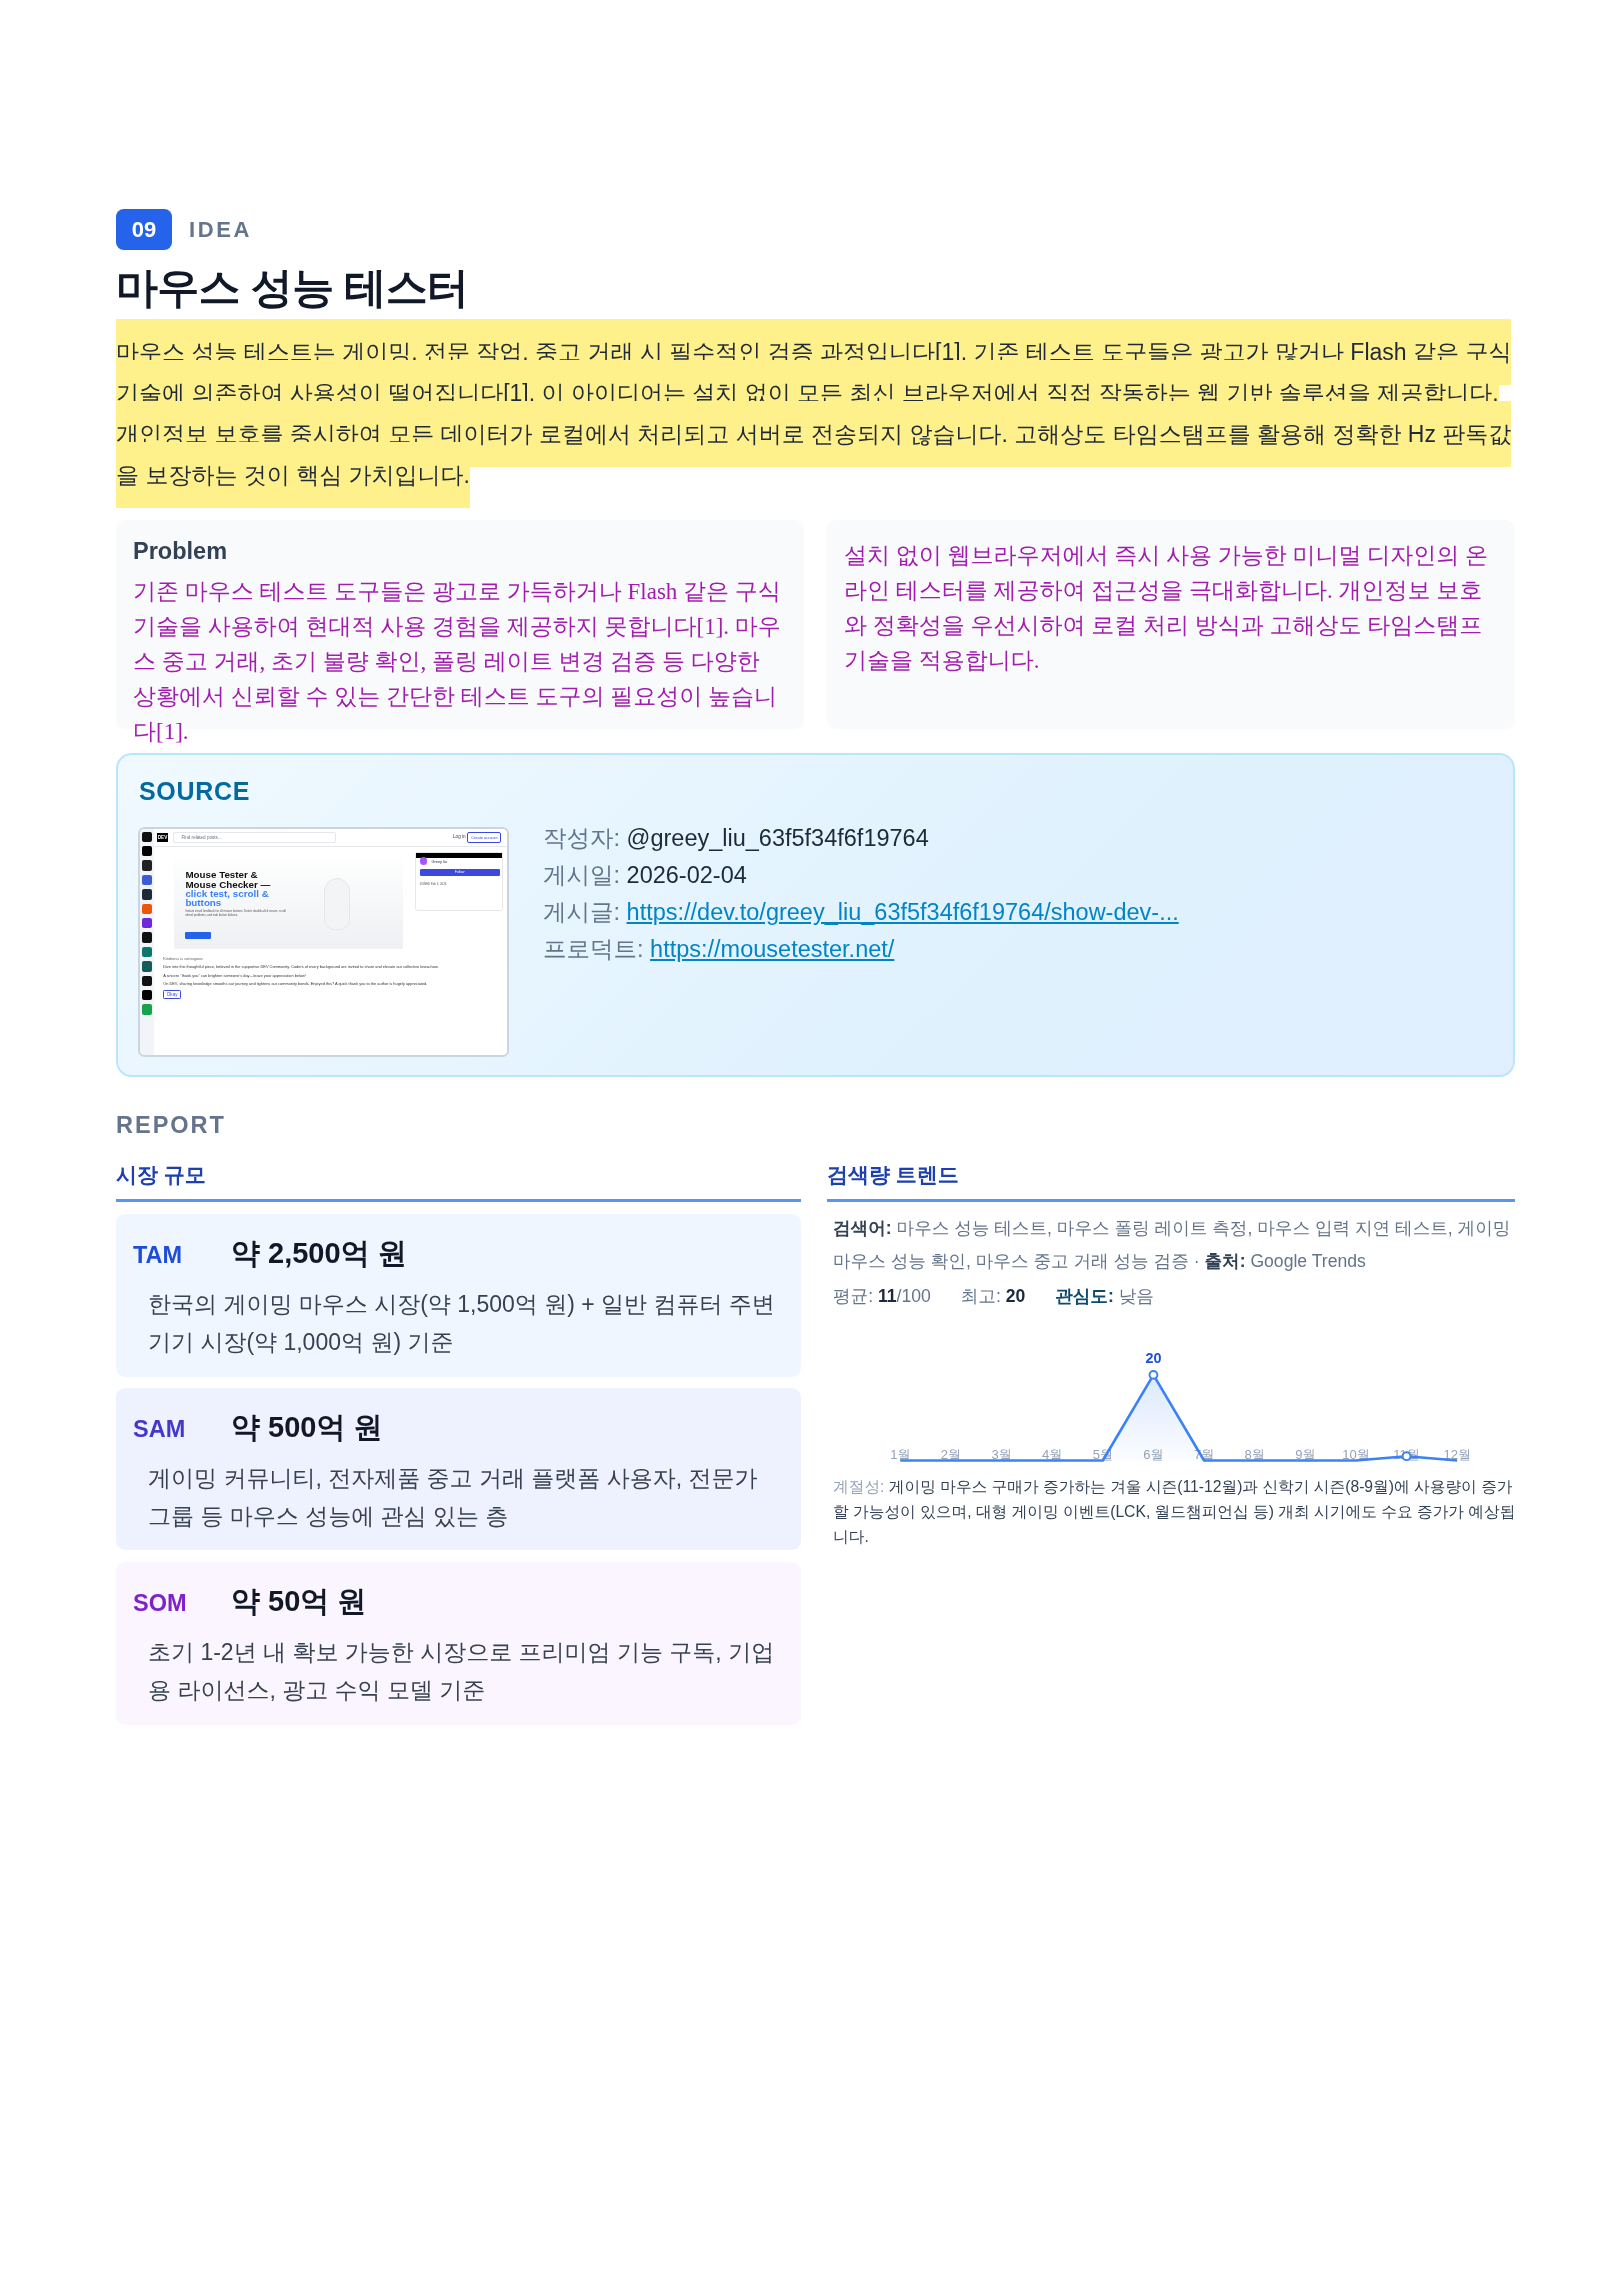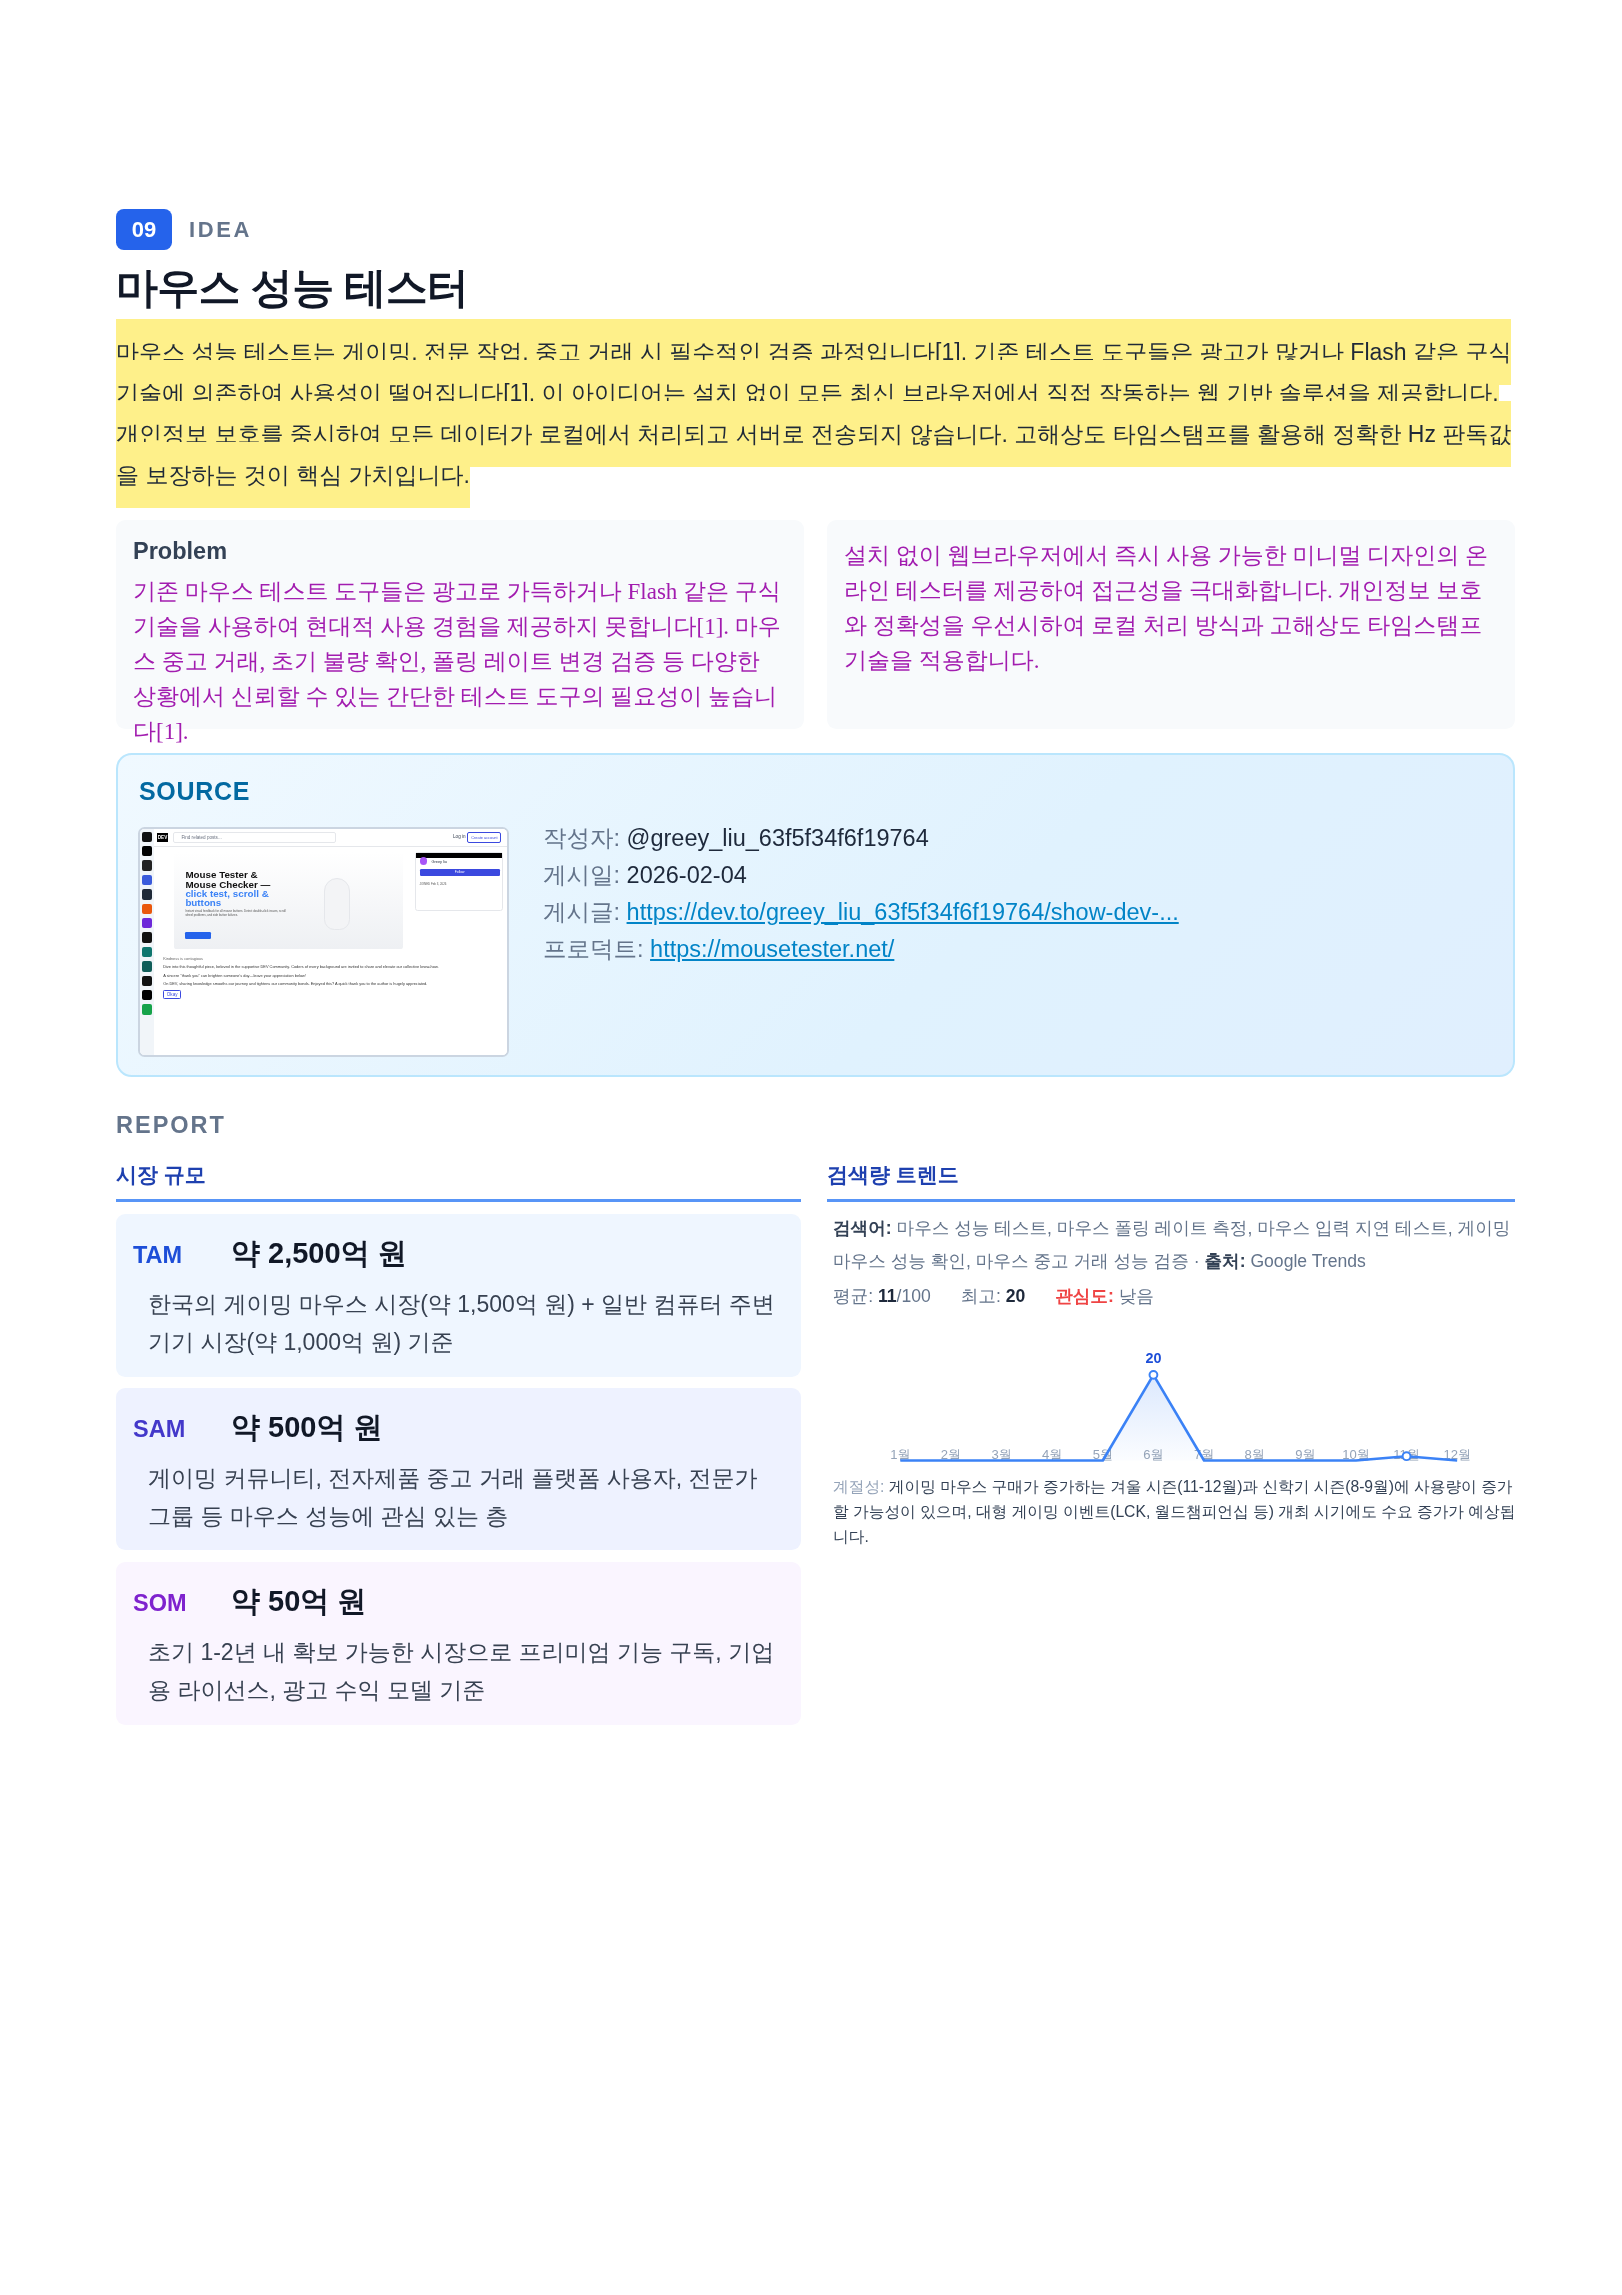--- a/index.html
+++ b/index.html
@@ -189,21 +189,21 @@
 
 <div class="sec-title" style="left:827px; top:1161px;">검색량 트렌드</div>
 <div class="sec-line" style="left:827px; top:1199px; width:688px;"></div>
 
 <div class="trend-meta">
   <b>검색어:</b> <span>마우스 성능 테스트, 마우스 폴링 레이트 측정, 마우스 입력 지연 테스트, 게이밍 마우스 성능 확인, 마우스 중고 거래 성능 검증</span> <span>·</span> <b>출처:</b> <span>Google Trends</span>
 </div>
 <div class="trend-stats">
   <span>평균:</span> <b>11</b><span>/100</span><span class="gap"></span>
   <span>최고:</span> <b>20</b><span class="gap"></span>
-  <b style="color:#ef4444">관심도:</b> <span>낮음</span>
+  <b style="color:#0c4a6e">관심도:</b> <span>낮음</span>
 </div>
 
 <svg class="chart" id="trend-chart" viewBox="0 0 1045 240" width="683" height="157">
   <defs>
     <linearGradient id="areaFill" x1="0" y1="0" x2="0" y2="1">
       <stop offset="0" stop-color="#3b82f6" stop-opacity="0.18"></stop>
       <stop offset="1" stop-color="#3b82f6" stop-opacity="0.02"></stop>
     </linearGradient>
   </defs>
   <g id="chart-area">

